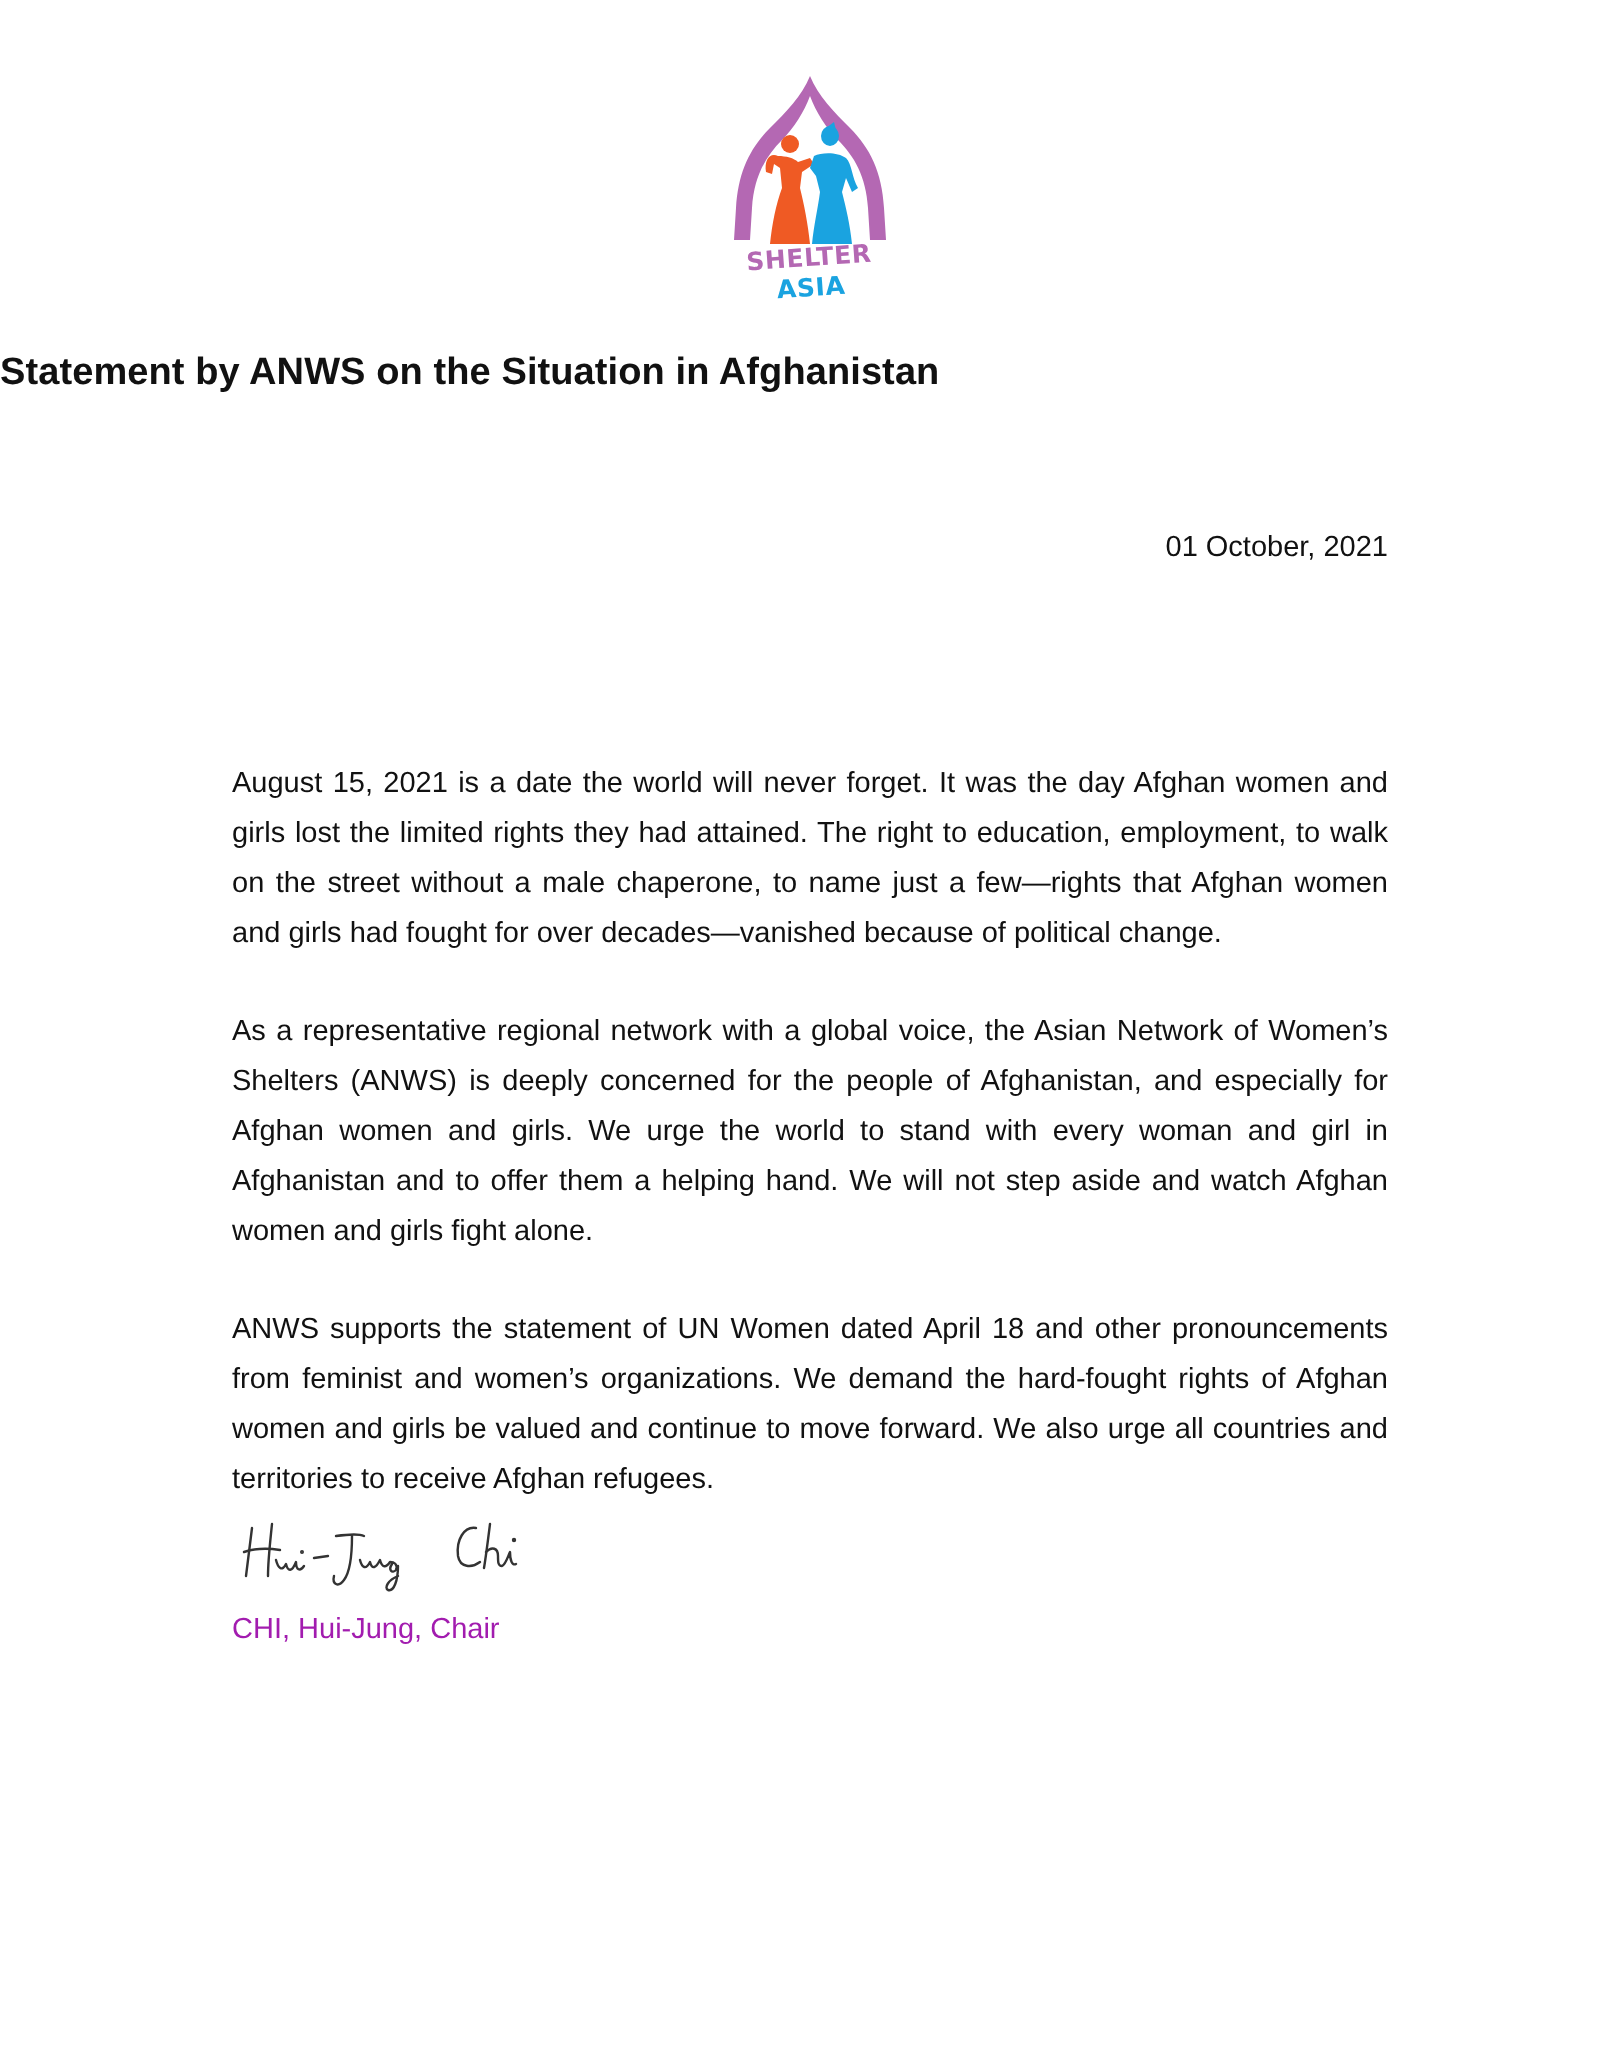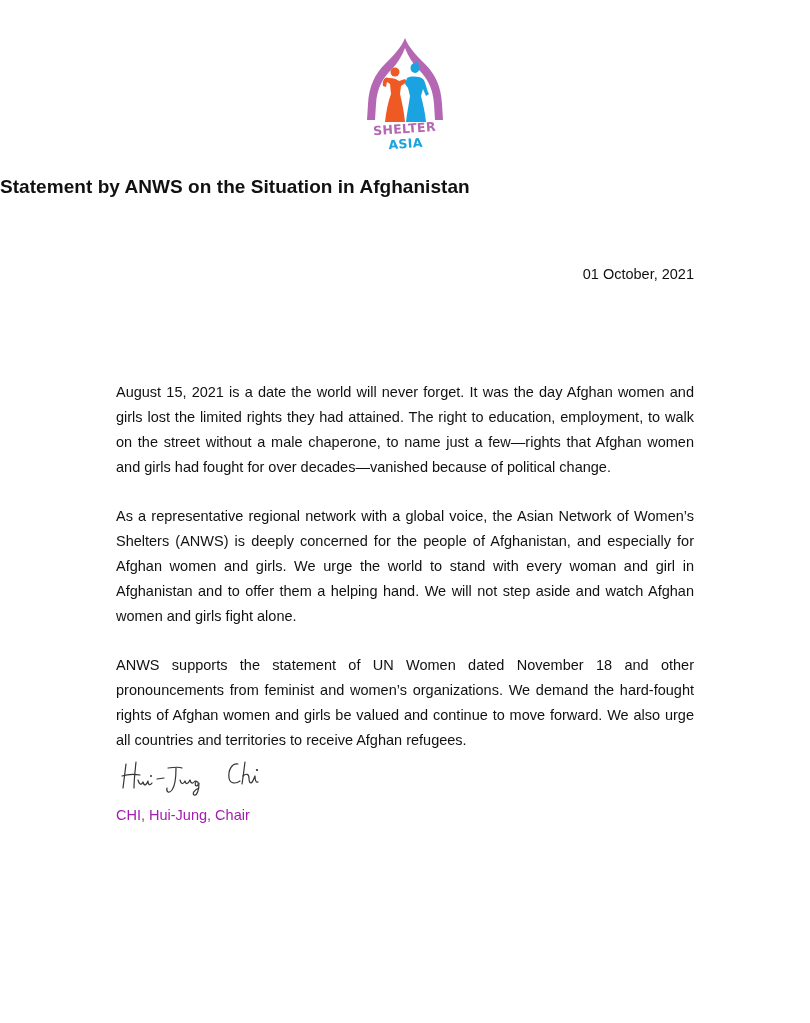--- a/index.html
+++ b/index.html
@@ -111,21 +111,21 @@
   </div>
 </div>
 
 <div class="title">Statement by ANWS on the Situation in Afghanistan</div>
 
 <div class="date">01 October, 2021</div>
 
 <div class="body">
   <p>August 15, 2021 is a date the world will never forget. It was the day Afghan women and girls lost the limited rights they had attained. The right to education, employment, to walk on the street without a male chaperone, to name just a few—rights that Afghan women and girls had fought for over decades—vanished because of political change.</p>
   <p>As a representative regional network with a global voice, the Asian Network of Women’s Shelters (ANWS) is deeply concerned for the people of Afghanistan, and especially for Afghan women and girls. We urge the world to stand with every woman and girl in Afghanistan and to offer them a helping hand. We will not step aside and watch Afghan women and girls fight alone.</p>
-  <p>ANWS supports the statement of UN Women dated November 18 and other pronouncements from feminist and women’s organizations. We demand the hard-fought rights of Afghan women and girls be valued and continue to move forward. We also urge all countries and territories to receive Afghan refugees.</p>
+  <p>ANWS supports the statement of UN Women dated April 18 and other pronouncements from feminist and women’s organizations. We demand the hard-fought rights of Afghan women and girls be valued and continue to move forward. We also urge all countries and territories to receive Afghan refugees.</p>
 </div>
 
 <div class="signature">
   <svg width="160" height="44" viewBox="0 0 160 44" fill="none" stroke="#333" stroke-width="1.2" stroke-linecap="round" stroke-linejoin="round">
 
     <path d="M6 10 C5 18 4 26 3 34"></path>
     <path d="M16 8 C15 18 14 26 14 34"></path>
     <path d="M2 22 C8 20 14 20 20 21"></path>
 
     <path d="M18 26 C19 30 21 32 23 28 C24 32 26 32 28 27 C28 31 30 32 32 29"></path>

